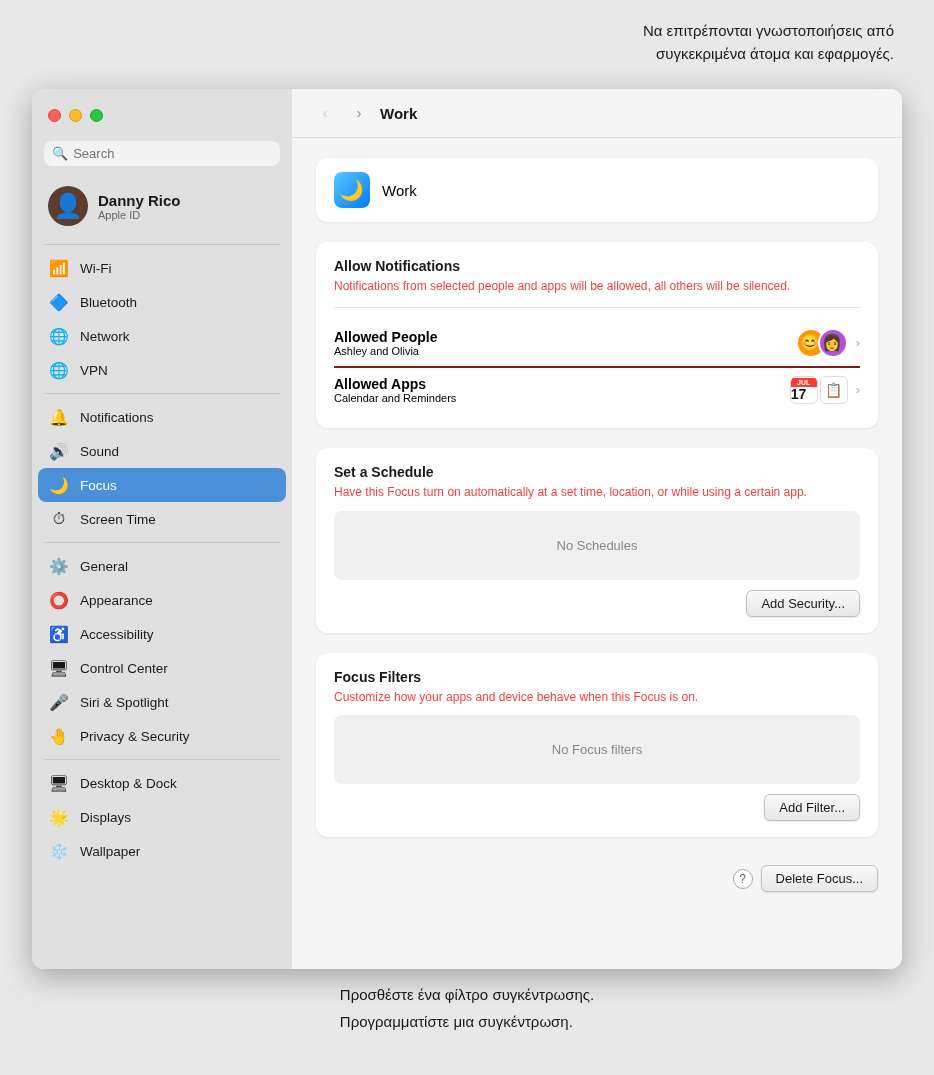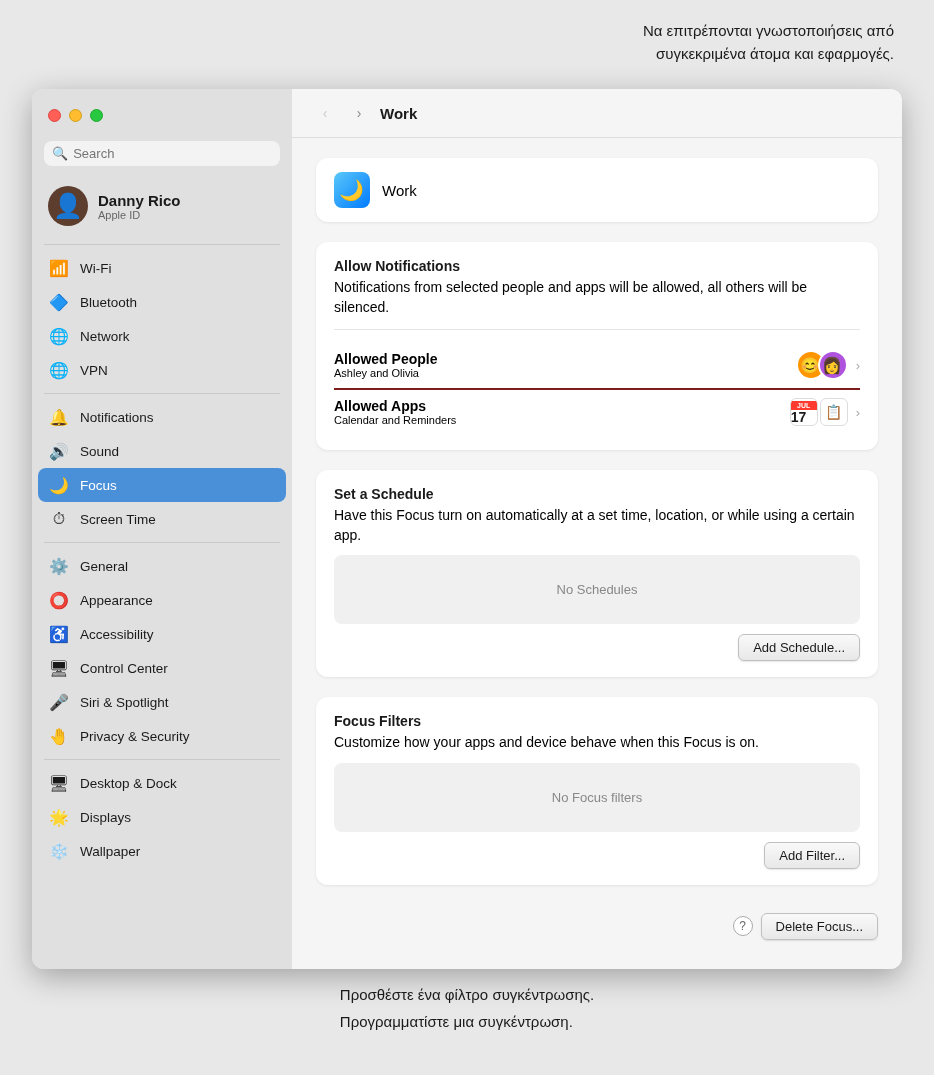--- a/index.html
+++ b/index.html
@@ -252,22 +252,22 @@
     }
 
     .section-title {
       font-size: 14px;
       font-weight: 700;
       color: #1a1a1a;
       margin-bottom: 4px;
     }
 
     .section-desc {
-      font-size: 14px;
-      color: #000000;
+      font-size: 12px;
+      color: #ef4444;
       line-height: 1.4;
     }
 
     .divider-line {
       height: 1px;
       background: #e5e5e5;
       margin: 12px 0;
     }
 
     .row-item {
@@ -603,21 +603,21 @@
         </div>
       </div>
 
       <div class="section-card">
         <div class="section-title">Set a Schedule</div>
         <div class="section-desc">Have this Focus turn on automatically at a set time, location, or while using a certain app.</div>
 
         <div class="no-content">No Schedules</div>
 
         <div class="btn-row">
-          <button class="mac-btn">Add Schedule...</button>
+          <button class="mac-btn">Add Security...</button>
         </div>
       </div>
 
       <div class="section-card">
         <div class="section-title">Focus Filters</div>
         <div class="section-desc">Customize how your apps and device behave when this Focus is on.</div>
 
         <div class="no-content">No Focus filters</div>
 
         <div class="btn-row">

